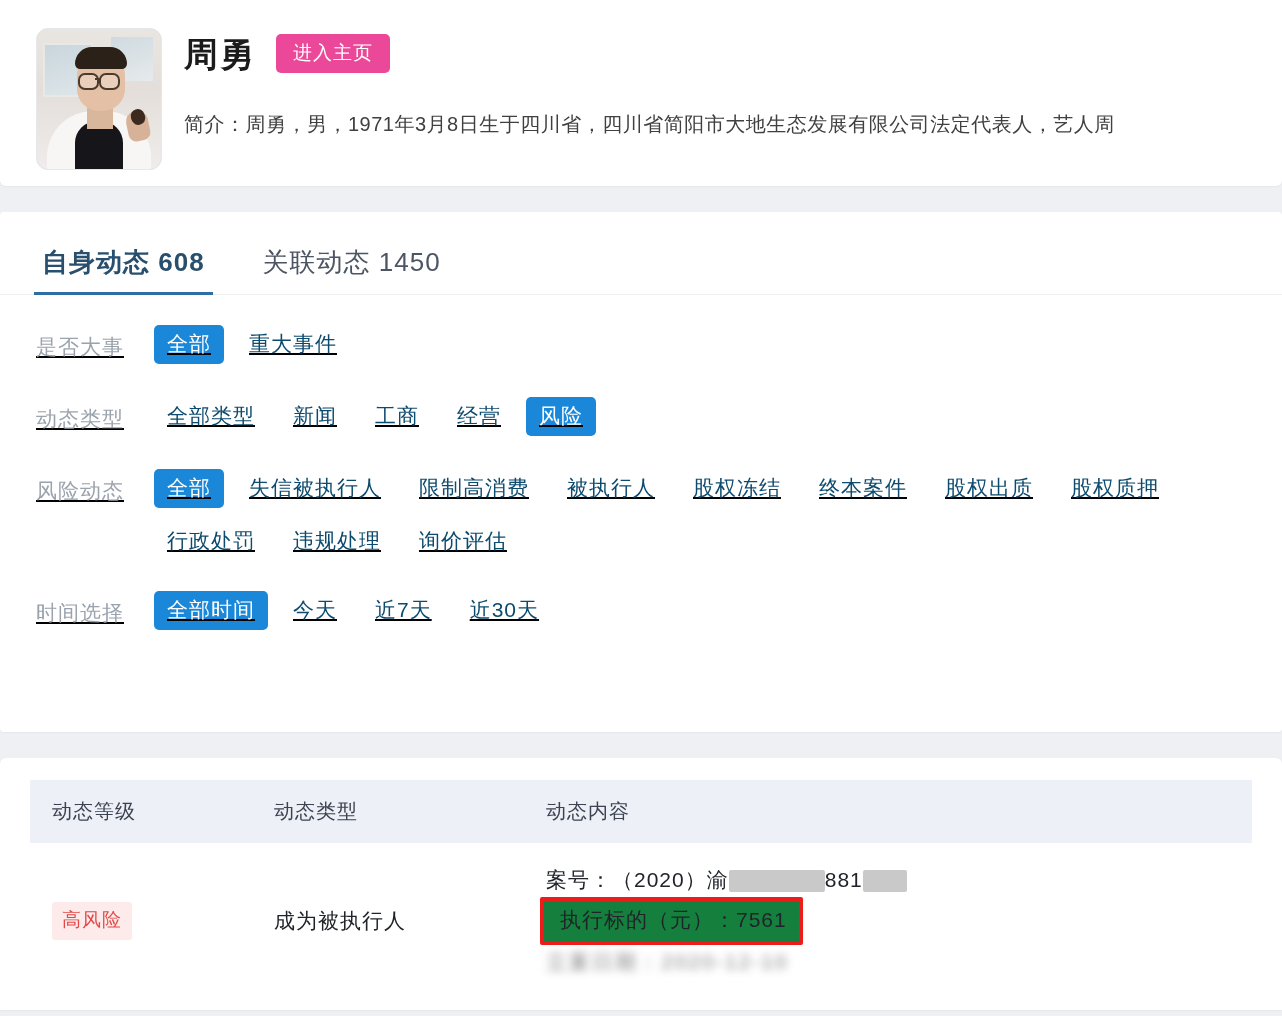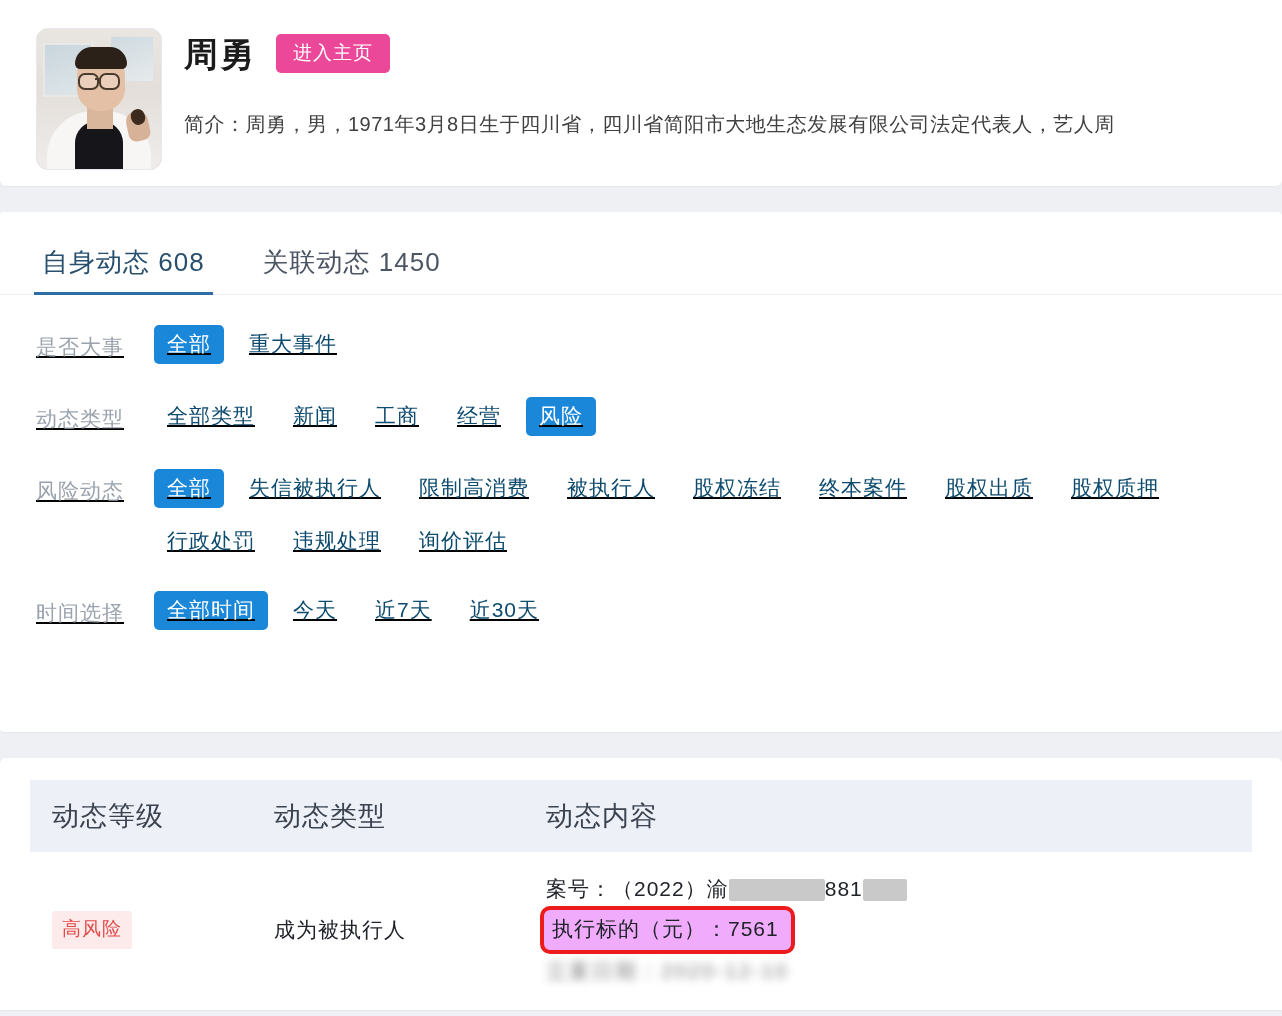--- a/index.html
+++ b/index.html
@@ -158,20 +158,21 @@
     font-size: 26px;
     color: #4b5563;
     letter-spacing: 1px;
     padding: 0 8px 14px 8px;
     margin-right: 42px;
     cursor: pointer;
     position: relative;
   }
   .tab.active {
     color: #28506e;
+    font-weight: bold;
   }
   .tab.active::after {
     content: "";
     position: absolute;
     left: 0; right: 0; bottom: -1px;
     height: 3px;
     background: #2f6ea5;
   }
 
   .filter-row {
@@ -222,21 +223,21 @@
     border-radius: 6px 6px 0 0;
   }
   .table {
     width: 1222px;
     margin: 0 auto;
     border-collapse: collapse;
     table-layout: fixed;
   }
   .table thead th {
     background: #edf1f7;
-    font-size: 27px;
+    font-size: 20px;
     color: #3b4250;
     font-weight: normal;
     text-align: left;
     letter-spacing: 1px;
     padding: 18px 0 18px 22px;
   }
   .col-level  { width: 200px; }
   .col-type   { width: 250px; }
   .col-content{ width: auto; }
 
@@ -269,23 +270,23 @@
     display: inline-block;
     background: #c9c9c9;
     border-radius: 2px;
     vertical-align: middle;
     height: 22px;
     color: transparent;
   }
   .highlight-box {
     display: inline-block;
     border: 4px solid #ec1c1c;
-    border-radius: 10px;
-    padding: 2px 12px 4px 8px;
-    background: #f0abfc;
+    border-radius: 2px;
+    padding: 2px 12px 4px 16px;
+    background: #15803d;
     position: relative;
     z-index: 3;
     margin-left: -6px;
   }
   .blur-line {
     filter: blur(4px);
     opacity: 0.85;
     color: #6d6d6d;
     letter-spacing: 2px;
   }
@@ -401,21 +402,21 @@
     </thead>
     <tbody>
       <tr>
         <td>
           <span class="risk-badge">高风险</span>
         </td>
         <td class="cell-type">成为被执行人</td>
         <td class="content-cell">
 
           <div class="content-line">
-            <span>案号：</span><span>（2022）渝</span><span class="redact" style="width:96px">&nbsp;</span><span>881</span><span class="redact" style="width:44px">&nbsp;</span>
+            <span>案号：</span><span>（2020）渝</span><span class="redact" style="width:96px">&nbsp;</span><span>881</span><span class="redact" style="width:44px">&nbsp;</span>
           </div>
 
           <div class="content-line">
             <span class="highlight-box">执行标的（元）：7561</span>
           </div>
 
           <div class="content-line blur-line">
             <span>立案日期：2020-12-10</span>
           </div>
 

